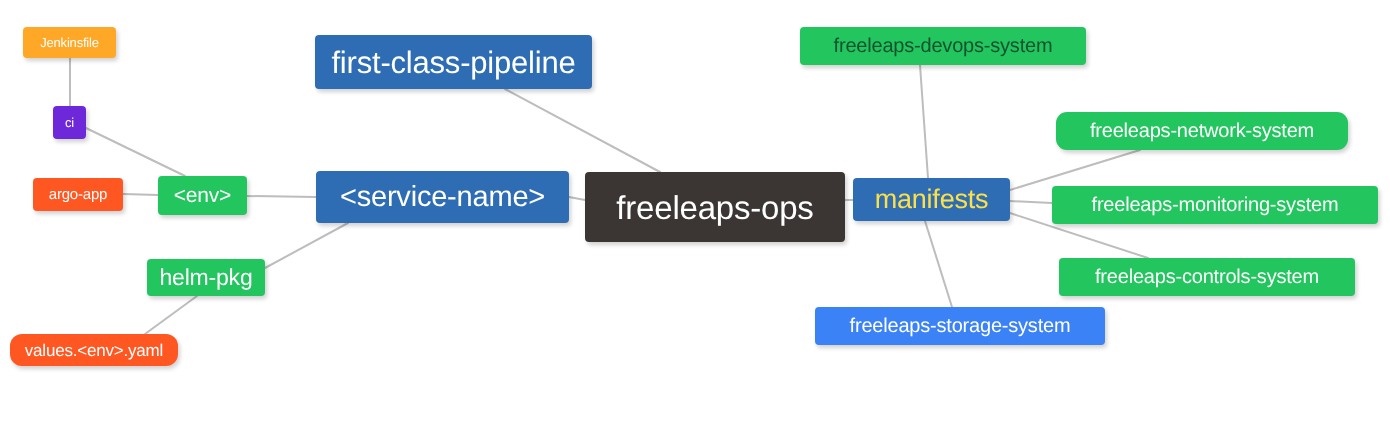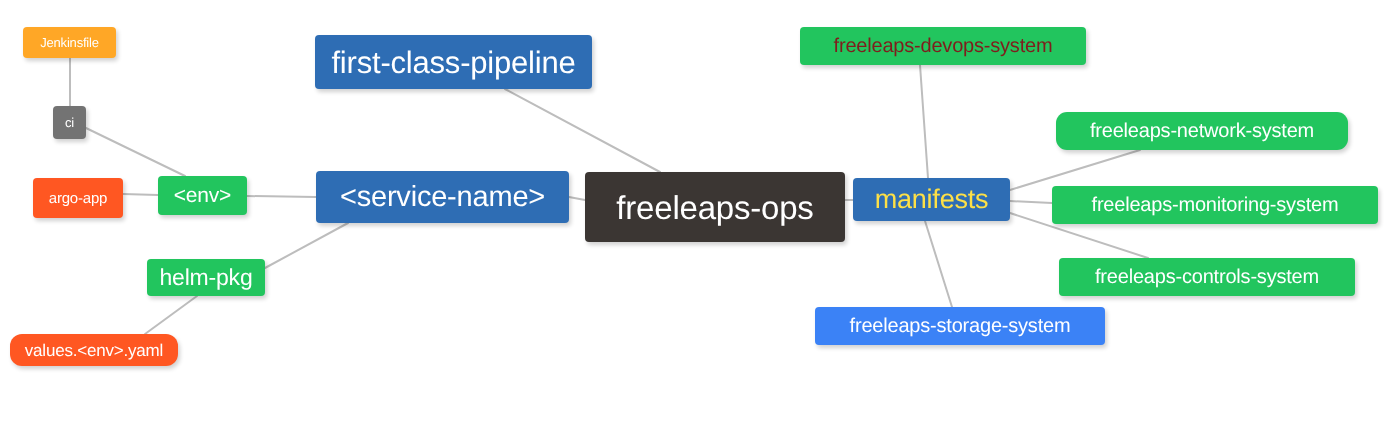--- a/index.html
+++ b/index.html
@@ -61,24 +61,24 @@
       <line x1="928" y1="178" x2="920" y2="65" stroke="#bdbdbd" stroke-width="2" stroke-linecap="round"></line>
       <line x1="1010" y1="190" x2="1140" y2="150" stroke="#bdbdbd" stroke-width="2" stroke-linecap="round"></line>
       <line x1="1010" y1="201" x2="1052" y2="203" stroke="#bdbdbd" stroke-width="2" stroke-linecap="round"></line>
       <line x1="1010" y1="213" x2="1148" y2="258" stroke="#bdbdbd" stroke-width="2" stroke-linecap="round"></line>
       <line x1="925" y1="221" x2="952" y2="307" stroke="#bdbdbd" stroke-width="2" stroke-linecap="round"></line>
     </svg>
   <div id="node-layer">
       <div class="node" style="left: 23px; top: 27px; width: 93px; height: 31px; background: rgb(255, 167, 38); color: rgb(255, 255, 255); font-size: 13px;">
         <span class="lbl">Jenkinsfile</span>
       </div>
-      <div class="node" style="left: 53px; top: 106px; width: 33px; height: 33px; background: #737373; color: rgb(255, 255, 255); font-size: 13px;">
+      <div class="node" style="left: 53px; top: 106px; width: 33px; height: 33px; background: #6d28d9; color: rgb(255, 255, 255); font-size: 13px;">
         <span class="lbl">ci</span>
       </div>
-      <div class="node" style="left: 33px; top: 178px; width: 90px; height: 40px; background: rgb(255, 87, 34); color: rgb(255, 255, 255); font-size: 15px;">
+      <div class="node" style="left: 33px; top: 178px; width: 90px; height: 33px; background: rgb(255, 87, 34); color: rgb(255, 255, 255); font-size: 15px;">
         <span class="lbl">argo-app</span>
       </div>
       <div class="node" style="left: 158px; top: 176px; width: 89px; height: 39px; background: rgb(34, 197, 94); color: rgb(255, 255, 255); font-size: 21px;">
         <span class="lbl">&lt;env&gt;</span>
       </div>
       <div class="node" style="left: 147px; top: 259px; width: 118px; height: 37px; background: rgb(34, 197, 94); color: rgb(255, 255, 255); font-size: 23px;">
         <span class="lbl">helm-pkg</span>
       </div>
       <div class="node" style="left: 10px; top: 334px; width: 168px; height: 32px; background: rgb(255, 87, 34); color: rgb(255, 255, 255); font-size: 17px; border-radius: 12px;">
         <span class="lbl">values.&lt;env&gt;.yaml</span>
@@ -88,21 +88,21 @@
       </div>
       <div class="node" style="left: 316px; top: 171px; width: 253px; height: 52px; background: rgb(46, 109, 180); color: rgb(255, 255, 255); font-size: 29px;">
         <span class="lbl">&lt;service-name&gt;</span>
       </div>
       <div class="node root" style="left: 585px; top: 172px; width: 260px; height: 70px; background: rgb(59, 54, 51); color: rgb(255, 255, 255); font-size: 33px;">
         <span class="lbl">freeleaps-ops</span>
       </div>
       <div class="node" style="left: 853px; top: 178px; width: 157px; height: 43px; background: rgb(46, 109, 180); color: #fde047; font-size: 27px;">
         <span class="lbl">manifests</span>
       </div>
-      <div class="node" style="left: 800px; top: 27px; width: 286px; height: 38px; background: rgb(34, 197, 94); color: #7f1d1d; font-size: 20px;">
+      <div class="node" style="left: 800px; top: 27px; width: 286px; height: 38px; background: rgb(34, 197, 94); color: #14532d; font-size: 20px;">
         <span class="lbl">freeleaps-devops-system</span>
       </div>
       <div class="node" style="left: 1056px; top: 112px; width: 292px; height: 38px; background: rgb(34, 197, 94); color: rgb(255, 255, 255); font-size: 20px; border-radius: 11px;">
         <span class="lbl">freeleaps-network-system</span>
       </div>
       <div class="node" style="left: 1052px; top: 186px; width: 326px; height: 38px; background: rgb(34, 197, 94); color: rgb(255, 255, 255); font-size: 20px;">
         <span class="lbl">freeleaps-monitoring-system</span>
       </div>
       <div class="node" style="left: 1059px; top: 258px; width: 296px; height: 38px; background: rgb(34, 197, 94); color: rgb(255, 255, 255); font-size: 20px;">
         <span class="lbl">freeleaps-controls-system</span>

